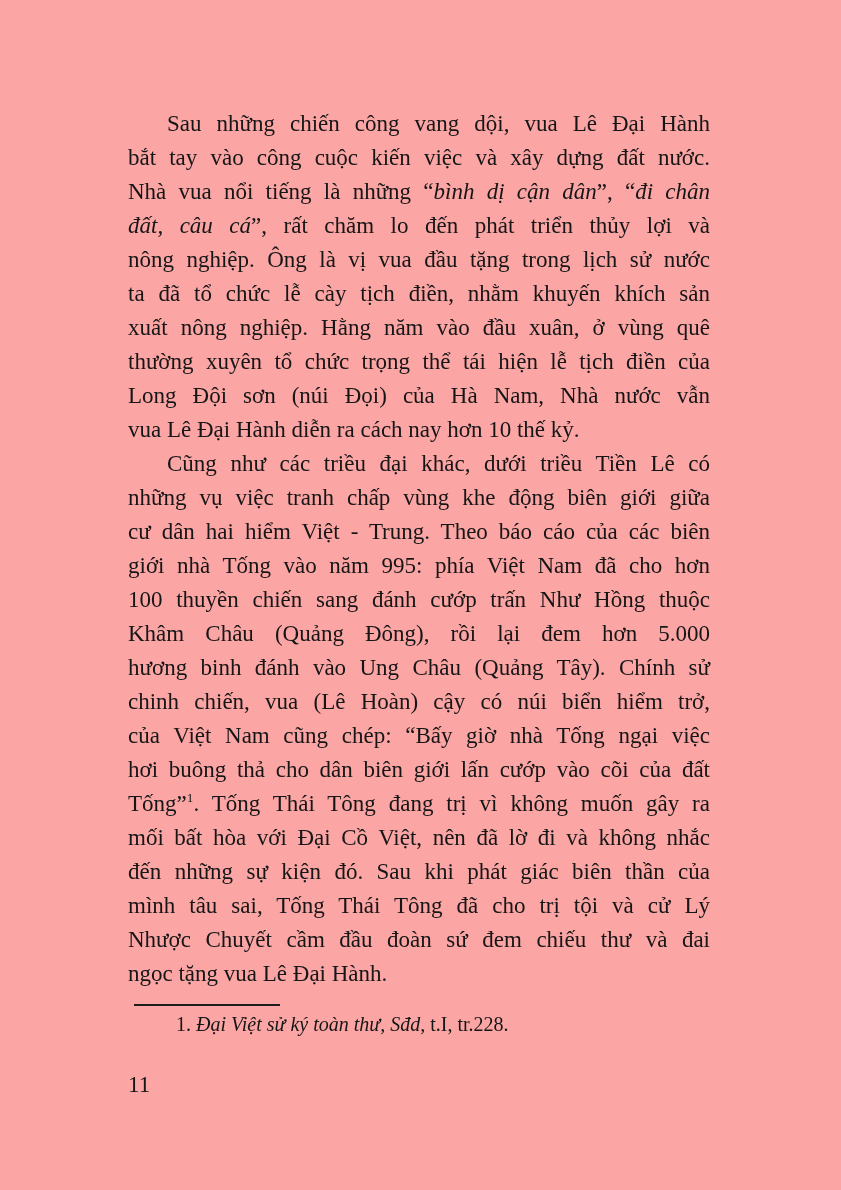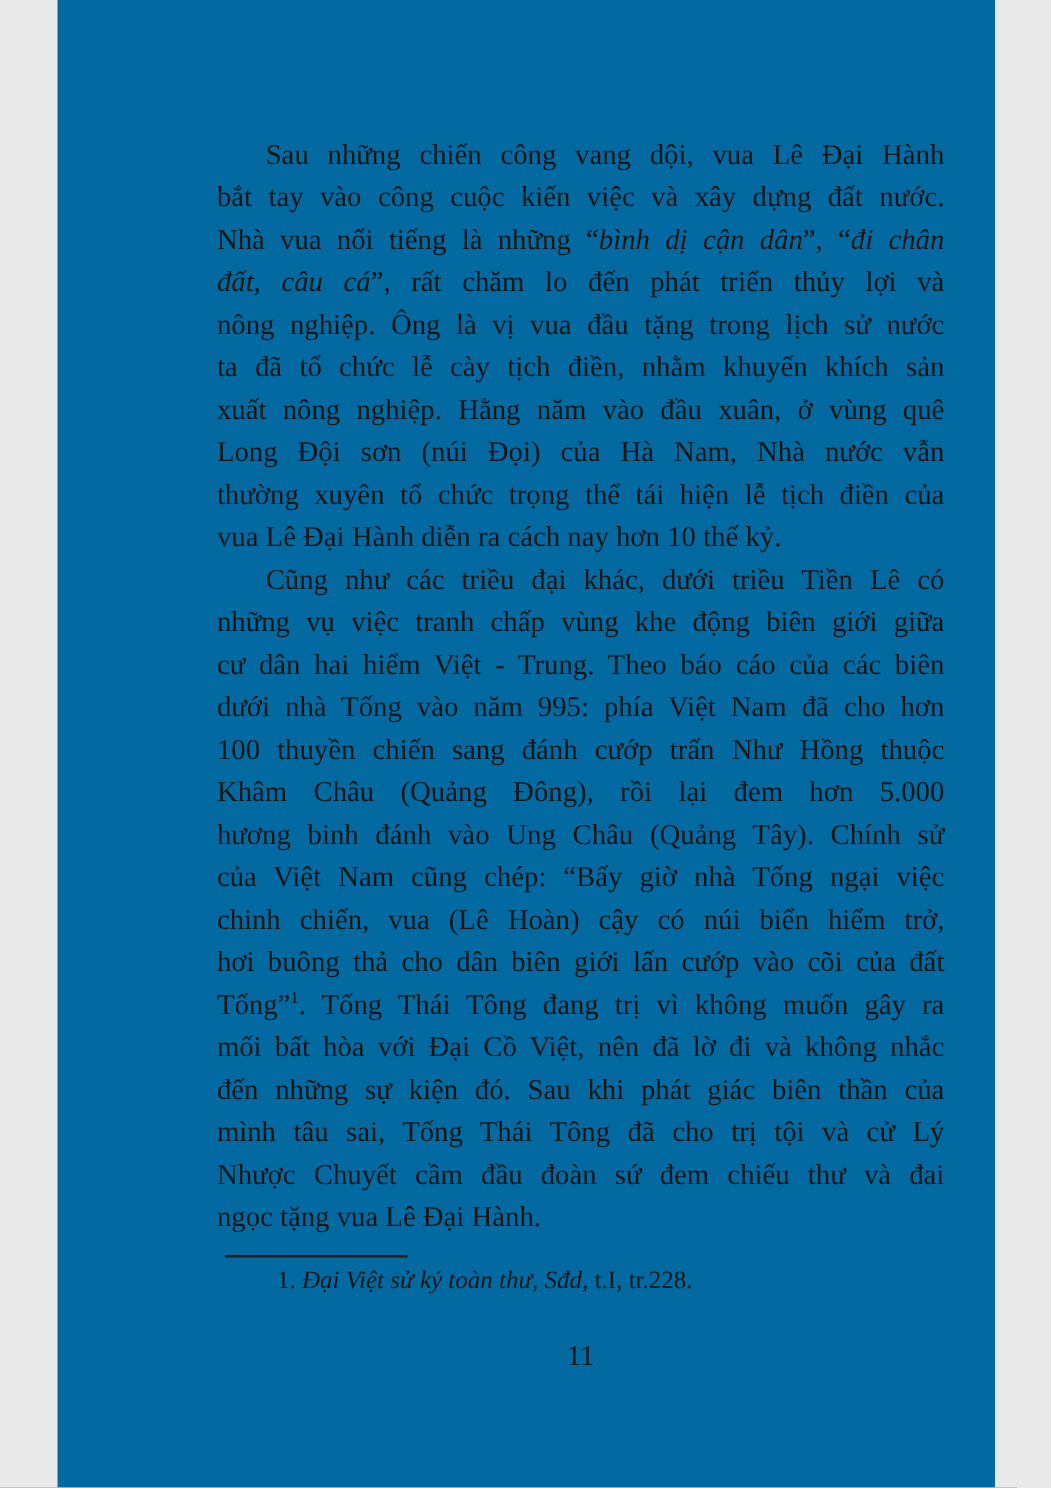--- a/index.html
+++ b/index.html
@@ -1,21 +1,21 @@
 <!DOCTYPE html>
 <html><head>
 <meta charset="utf-8">
 <title>Book page</title>
 <style>
   html, body { margin: 0; padding: 0; background: #e9e9e9; }
   .page {
     position: relative;
-    width: 750px;
+    width: 841px;
     height: 1190px;
-    background: #0369a1;
+    background: #fca5a5;
     font-family: "Liberation Serif", "DejaVu Serif", serif;
     color: #161616;
     overflow: hidden;
     margin: 0 auto;
   }
   .body-block {
     position: absolute;
     left: 128px;
     top: 107px;
     width: 582px;
@@ -49,49 +49,49 @@
     padding-left: 48px;
     font-size: 20px;
     line-height: 28px;
   }
   .footnote-line i { font-style: italic; }
   .page-number {
     position: absolute;
     left: 128px;
     top: 1072px;
     width: 582px;
-    text-align: center;
+    text-align: left;
     font-size: 23px;
     line-height: 26px;
   }
 </style>
 </head>
 <body>
 
 <div class="page">
   <main class="body-block">
       <div class="line para-first"><span>Sau những chiến công vang dội, vua Lê Đại Hành</span></div>
       <div class="line"><span>bắt tay vào công cuộc kiến việc và xây dựng đất nước.</span></div>
       <div class="line"><span>Nhà vua nổi tiếng là những “</span><i>bình dị cận dân</i><span>”, “</span><i>đi chân</i></div>
       <div class="line"><i>đất, câu cá</i><span>”, rất chăm lo đến phát triển thủy lợi và</span></div>
       <div class="line"><span>nông nghiệp. Ông là vị vua đầu tặng trong lịch sử nước</span></div>
       <div class="line"><span>ta đã tổ chức lễ cày tịch điền, nhằm khuyến khích sản</span></div>
       <div class="line"><span>xuất nông nghiệp. Hằng năm vào đầu xuân, ở vùng quê</span></div>
+      <div class="line"><span>thường xuyên tổ chức trọng thể tái hiện lễ tịch điền của</span></div>
       <div class="line"><span>Long Đội sơn (núi Đọi) của Hà Nam, Nhà nước vẫn</span></div>
-      <div class="line"><span>thường xuyên tổ chức trọng thể tái hiện lễ tịch điền của</span></div>
       <div class="line para-last"><span>vua Lê Đại Hành diễn ra cách nay hơn 10 thế kỷ.</span></div>
       <div class="line para-first"><span>Cũng như các triều đại khác, dưới triều Tiền Lê có</span></div>
       <div class="line"><span>những vụ việc tranh chấp vùng khe động biên giới giữa</span></div>
       <div class="line"><span>cư dân hai hiểm Việt - Trung. Theo báo cáo của các biên</span></div>
-      <div class="line"><span>dưới nhà Tống vào năm 995: phía Việt Nam đã cho hơn</span></div>
+      <div class="line"><span>giới nhà Tống vào năm 995: phía Việt Nam đã cho hơn</span></div>
       <div class="line"><span>100 thuyền chiến sang đánh cướp trấn Như Hồng thuộc</span></div>
       <div class="line"><span>Khâm Châu (Quảng Đông), rồi lại đem hơn 5.000</span></div>
       <div class="line"><span>hương binh đánh vào Ung Châu (Quảng Tây). Chính sử</span></div>
+      <div class="line"><span>chinh chiến, vua (Lê Hoàn) cậy có núi biển hiểm trở,</span></div>
       <div class="line"><span>của Việt Nam cũng chép: “Bấy giờ nhà Tống ngại việc</span></div>
-      <div class="line"><span>chinh chiến, vua (Lê Hoàn) cậy có núi biển hiểm trở,</span></div>
       <div class="line"><span>hơi buông thả cho dân biên giới lấn cướp vào cõi của đất</span></div>
       <div class="line"><span>Tống”</span><sup>1</sup><span>. Tống Thái Tông đang trị vì không muốn gây ra</span></div>
       <div class="line"><span>mối bất hòa với Đại Cồ Việt, nên đã lờ đi và không nhắc</span></div>
       <div class="line"><span>đến những sự kiện đó. Sau khi phát giác biên thần của</span></div>
       <div class="line"><span>mình tâu sai, Tống Thái Tông đã cho trị tội và cử Lý</span></div>
       <div class="line"><span>Nhược Chuyết cầm đầu đoàn sứ đem chiếu thư và đai</span></div>
       <div class="line para-last"><span>ngọc tặng vua Lê Đại Hành.</span></div>
     </main>
 
   <div class="footnote-block">

